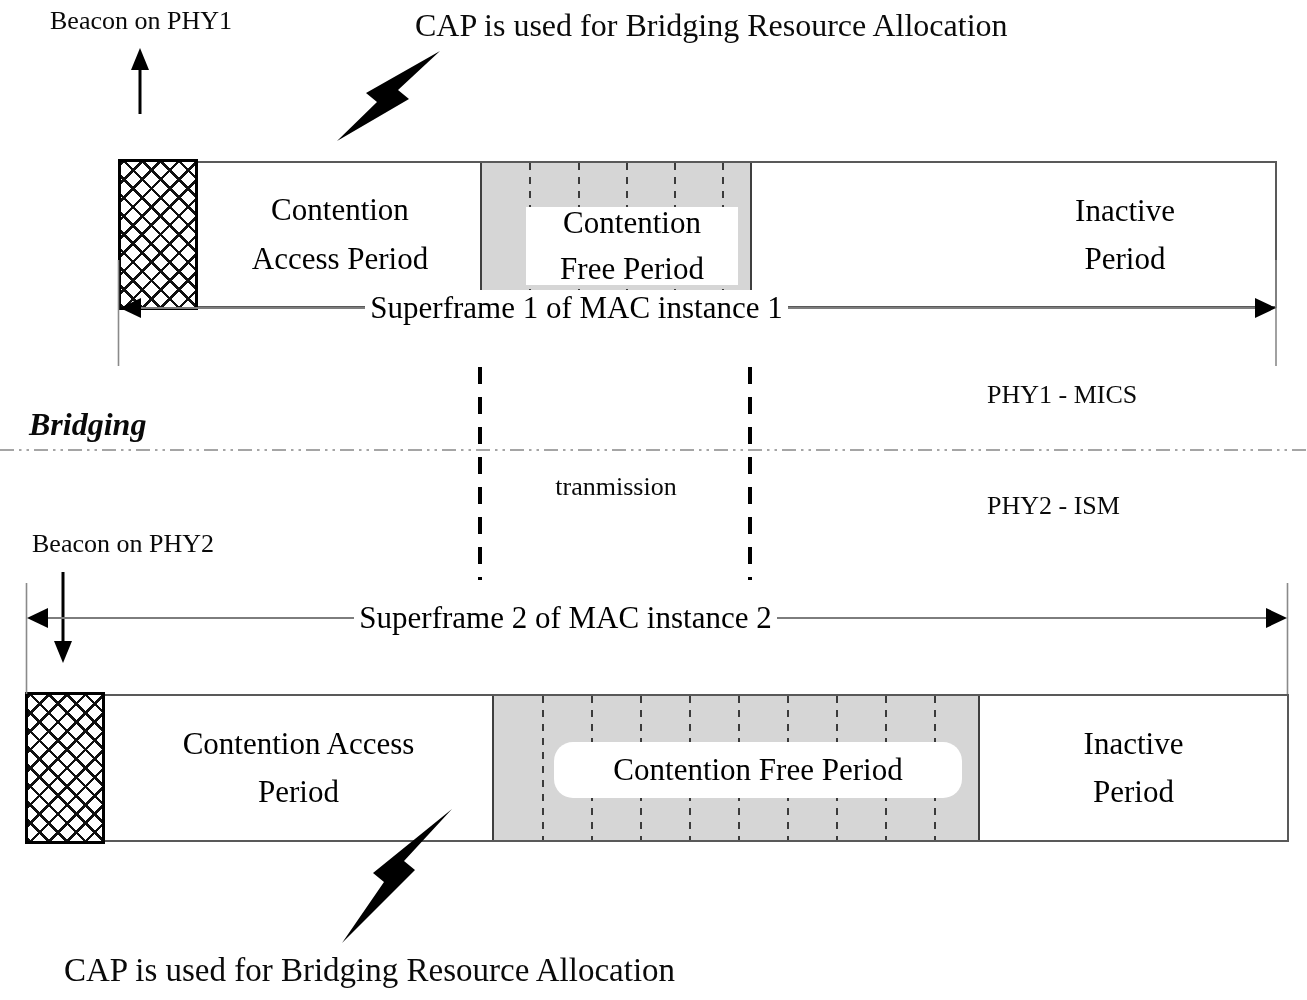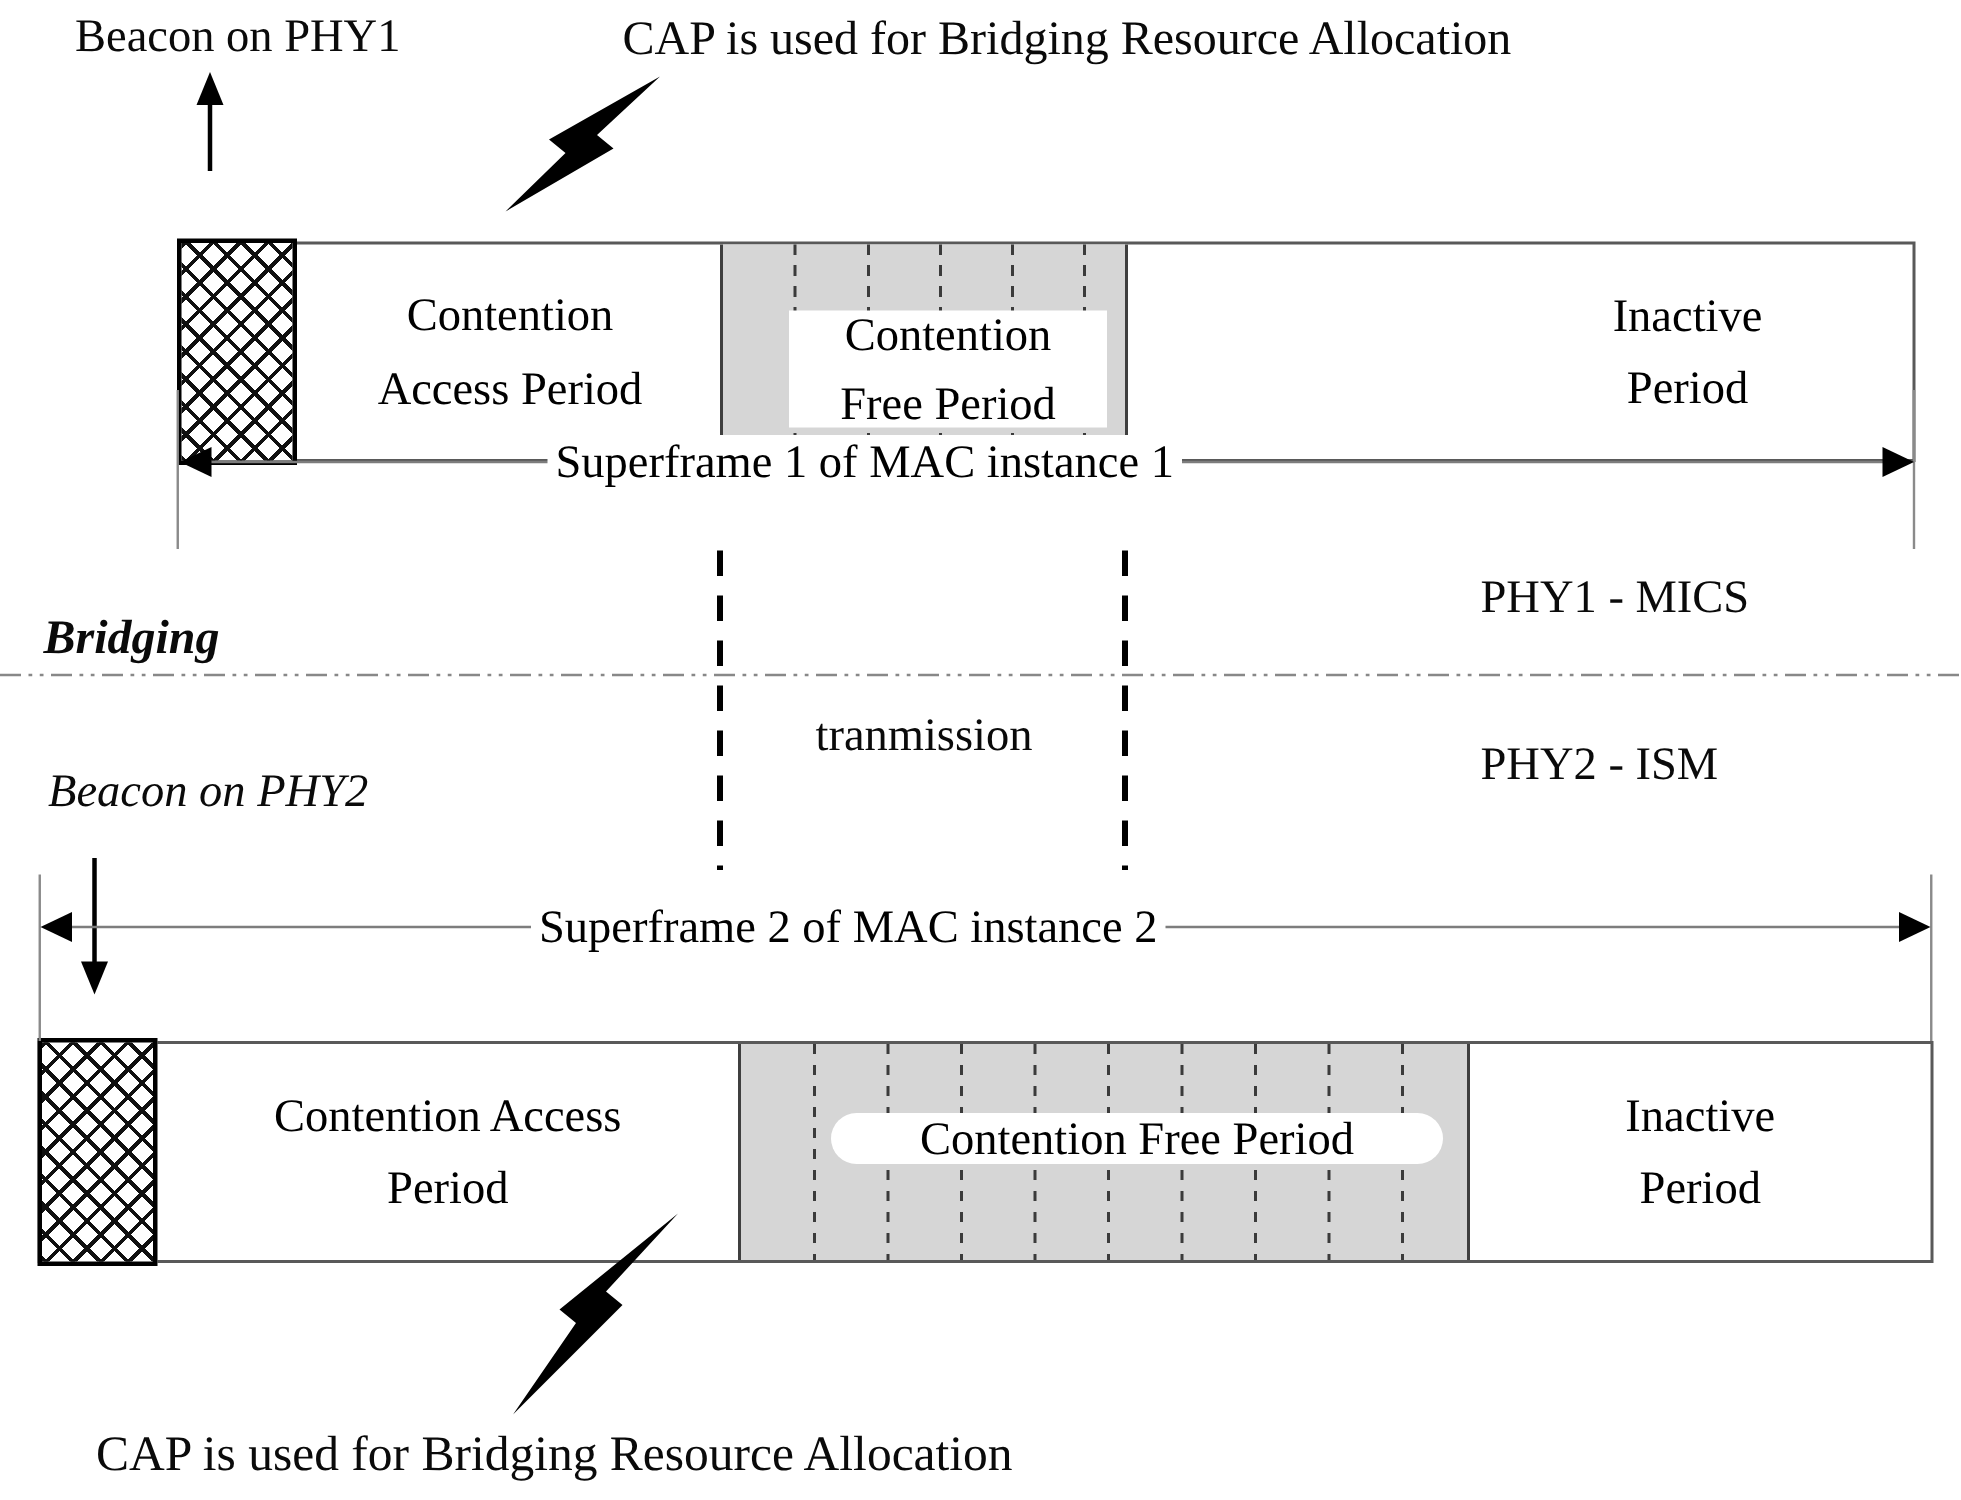--- a/index.html
+++ b/index.html
@@ -1,20 +1,20 @@
 <!DOCTYPE html>
 <html><head>
 <meta charset="utf-8">
 <style>
   html,body{margin:0;padding:0;background:#fff;}
   .stage{
     position:relative;width:1307px;height:1000px;background:#ffffff;
     font-family:"Liberation Serif", serif;color:#000;overflow:hidden;
   }
-  .lbl{position:absolute;white-space:nowrap;font-size:31px;line-height:1.2;color:#0a0a0a;}
+  .lbl{position:absolute;white-space:nowrap;font-size:26px;line-height:1.2;color:#0a0a0a;}
   .note{font-size:32px;}
   .bridging{font-size:32px;font-weight:bold;font-style:italic;margin-left:15px;}
   
   .bar{
     position:absolute;box-sizing:border-box;border:2px solid #595959;background:#fff;
   }
   .section{position:absolute;top:0;bottom:0;box-sizing:border-box;}
   .section .txt{font-size:31px;line-height:1.55;text-align:center;}
   .cfp{
     background:#d6d6d6;border-left:2px solid #3f3f3f;border-right:2px solid #3f3f3f;
@@ -90,21 +90,21 @@
     <div class="section cfp" style="left:465px;width:488px;">
       <div class="slotline" style="left:48px;"></div>
       <div class="slotline" style="left:97px;"></div>
       <div class="slotline" style="left:146px;"></div>
       <div class="slotline" style="left:195px;"></div>
       <div class="slotline" style="left:244px;"></div>
       <div class="slotline" style="left:293px;"></div>
       <div class="slotline" style="left:342px;"></div>
       <div class="slotline" style="left:391px;"></div>
       <div class="slotline" style="left:440px;"></div>
-      <div class="cfp-label" style="left:60px;top:46px;width:408px;height:34px;border-radius:19px;">
+      <div class="cfp-label" style="left:60px;top:46px;width:408px;height:56px;border-radius:19px;">
         <div>Contention Free Period</div>
       </div>
     </div>
     <div class="section" style="left:953px;width:307px;">
       <div class="centerflex">
         <div class="txt">
           <div>Inactive</div>
           <div>Period</div>
         </div>
       </div>
@@ -154,21 +154,21 @@
   <div class="lbl" style="left:987px;top:379px;">PHY1 - MICS</div>
 
   <div class="lbl bridging" style="left:14px;top:405px;">Bridging</div>
 
   <div class="lbl" style="left:987px;top:471px;margin-top:19px;">PHY2 - ISM</div>
 
   <div class="lbl" style="left:480px;top:467px;width:272px;text-align:center;line-height:1.5;">
     <div>tranmission</div>
   </div>
 
-  <div class="lbl" style="left:32px;top:508px;font-style:italic;">Beacon on PHY2</div>
+  <div class="lbl" style="left:32px;top:528px;">Beacon on PHY2</div>
 
   <div class="sf-row" style="left:16px;top:596px;width:1099px;height:44px;">
     <span>Superframe 2 of MAC instance 2</span>
   </div>
 
   <div class="lbl note" style="left:64px;top:951px;font-size:33px;">CAP is used for Bridging Resource Allocation</div>
 
 </div>
 
 </body></html>

